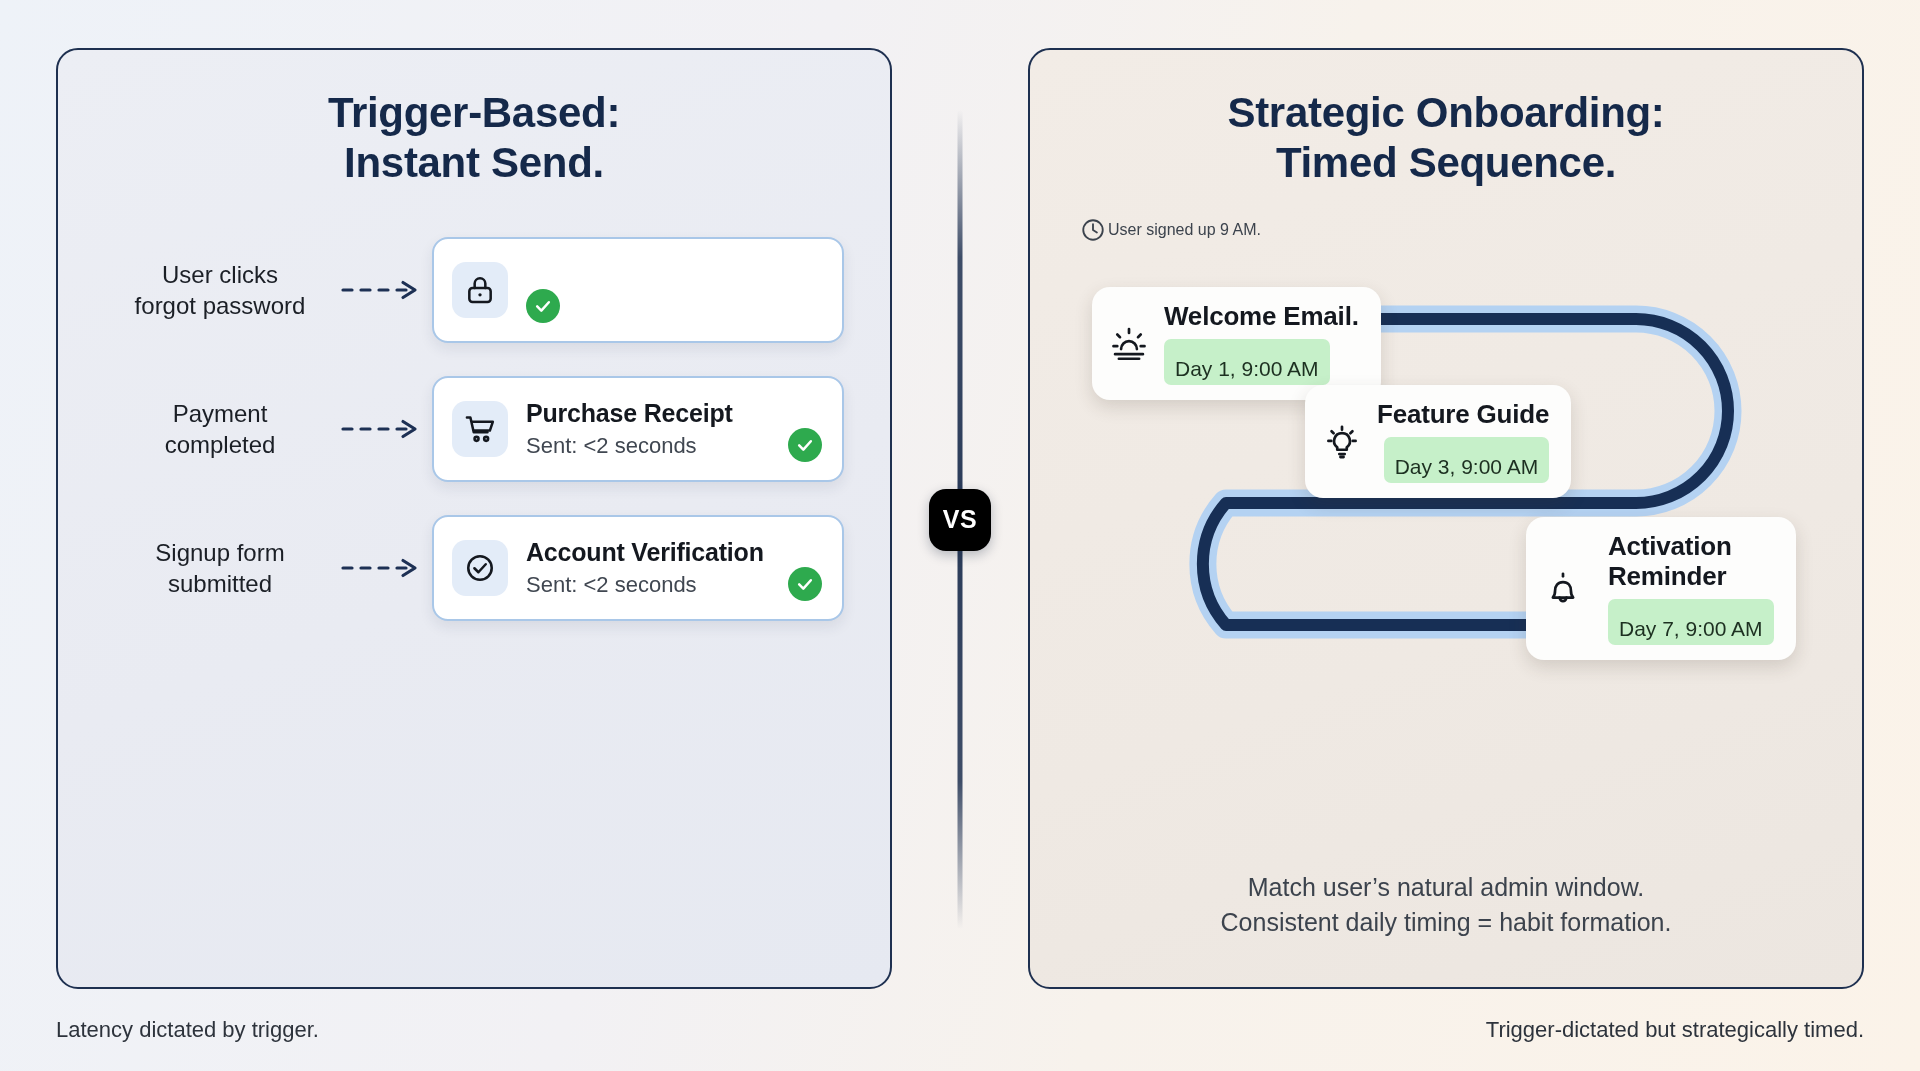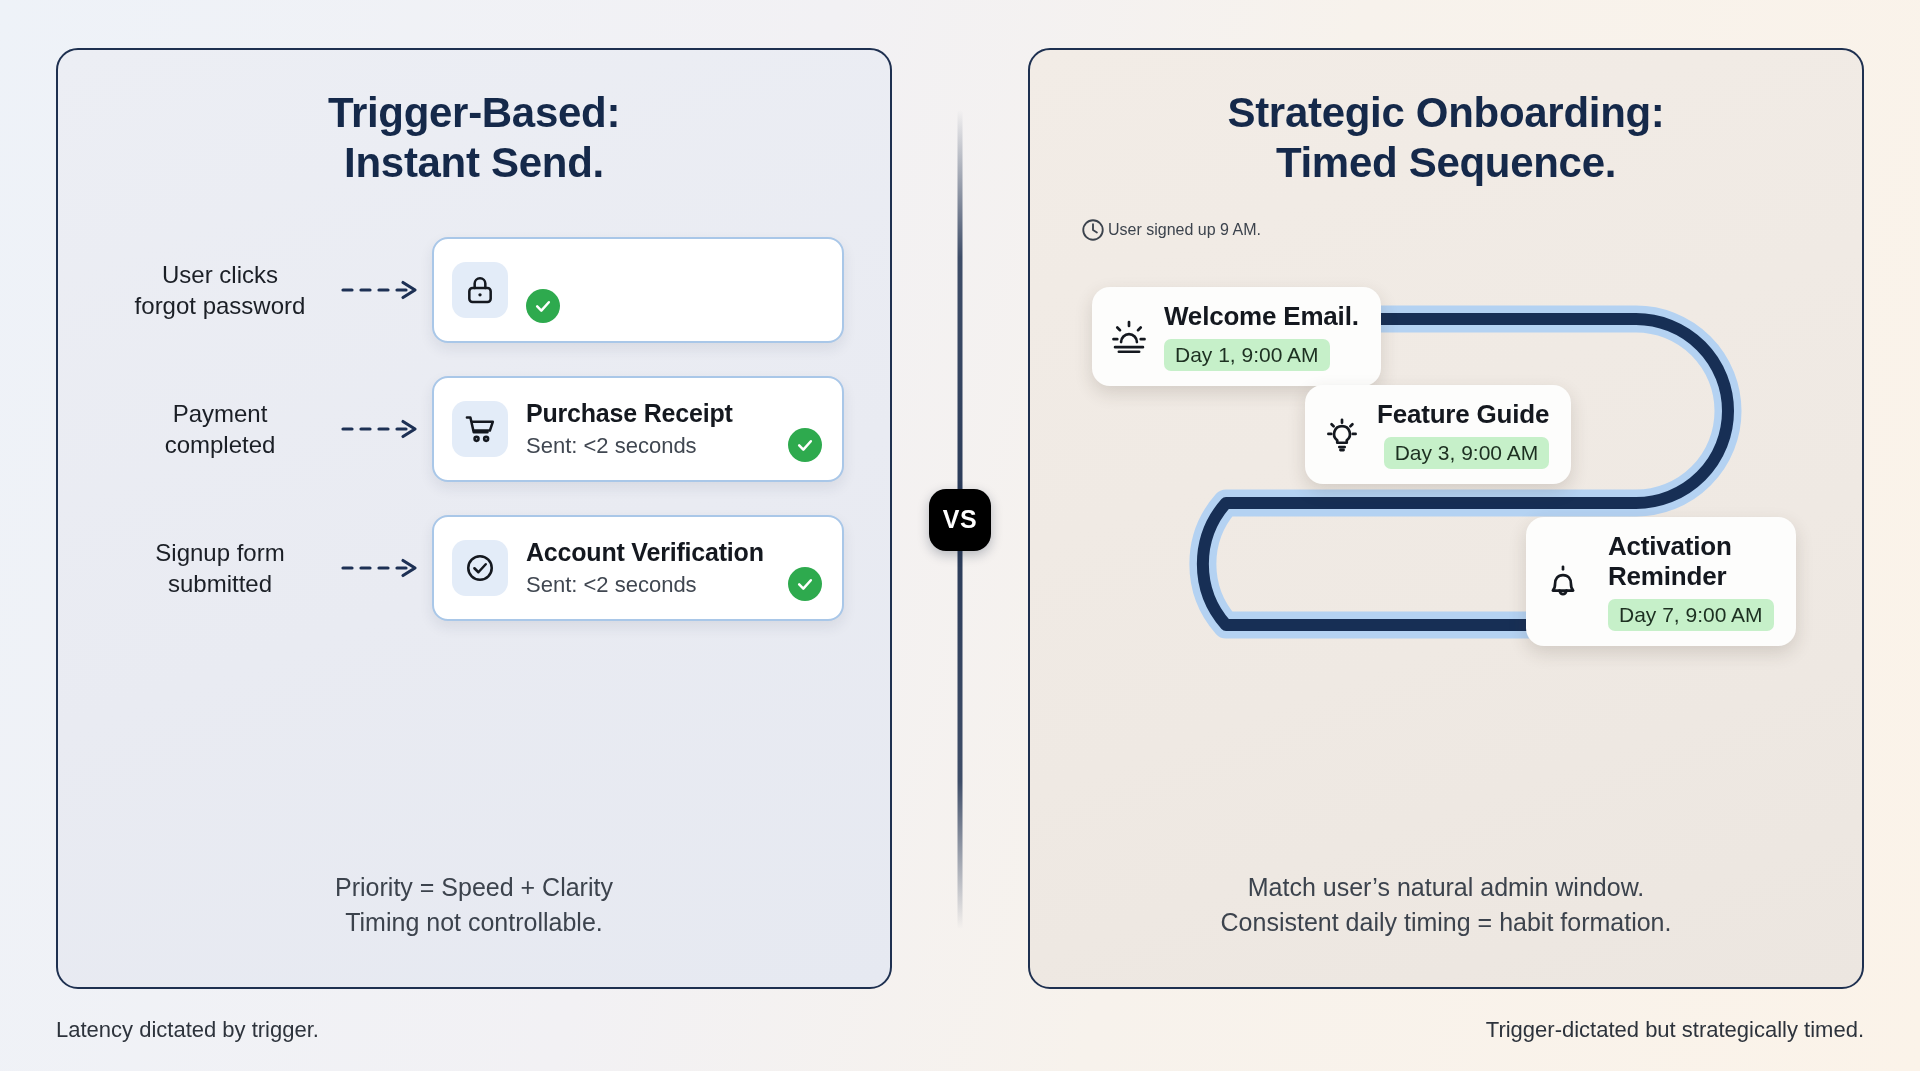--- a/index.html
+++ b/index.html
@@ -249,21 +249,21 @@
     font-weight: 700;
     line-height: 1.15;
     letter-spacing: -0.2px;
     white-space: pre-line;
   }
   .seq-badge {
     align-self: flex-start;
     background: #c6f0c9;
     color: #1d3021;
     border-radius: 7px;
-    padding: 3px 11px 4px 11px;
+    padding: 17px 11px 4px 11px;
     font-size: 21px;
     line-height: 1.2;
   }
   .seq-badge.right-aligned { align-self: flex-end; }
 
   #card-welcome    { left: 16px;  top: 6px; margin-top: 24px; }
   #card-feature    { left: 229px; top: 128px; }
   #card-activation { left: 450px; top: 260px; gap: 24px; }
 
   
@@ -377,22 +377,20 @@
             <div class="check-badge">
               <svg width="20" height="20" viewBox="0 0 24 24" fill="none" stroke="#ffffff" stroke-width="3" stroke-linecap="round" stroke-linejoin="round">
                 <path d="M5 12.5 L10 17.5 L19 7.5"></path>
               </svg>
             </div>
           </div>
         </div>
 
       </div>
 
-      <div class="panel-footnote">Priority = Speed + Clarity
-Timing not controllable.</div>
     </section>
 
     <div class="spacer-mid"></div>
 
     <div class="vs-wrap">
       <div class="vs-line"></div>
       <div class="vs-badge">VS</div>
     </div>
 
     <section class="panel right">

